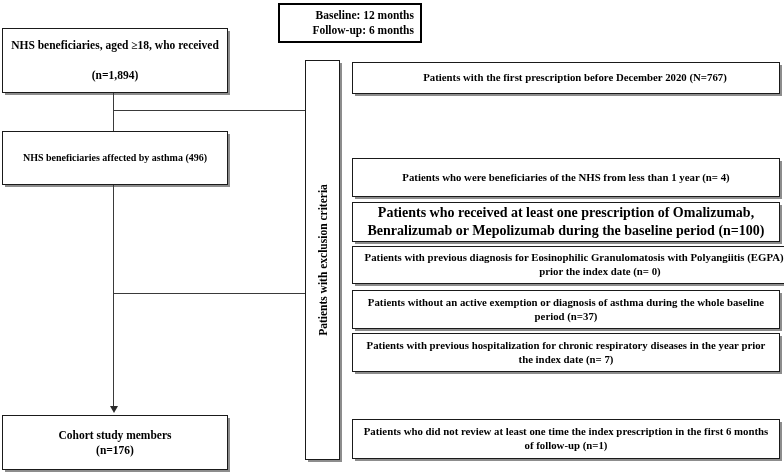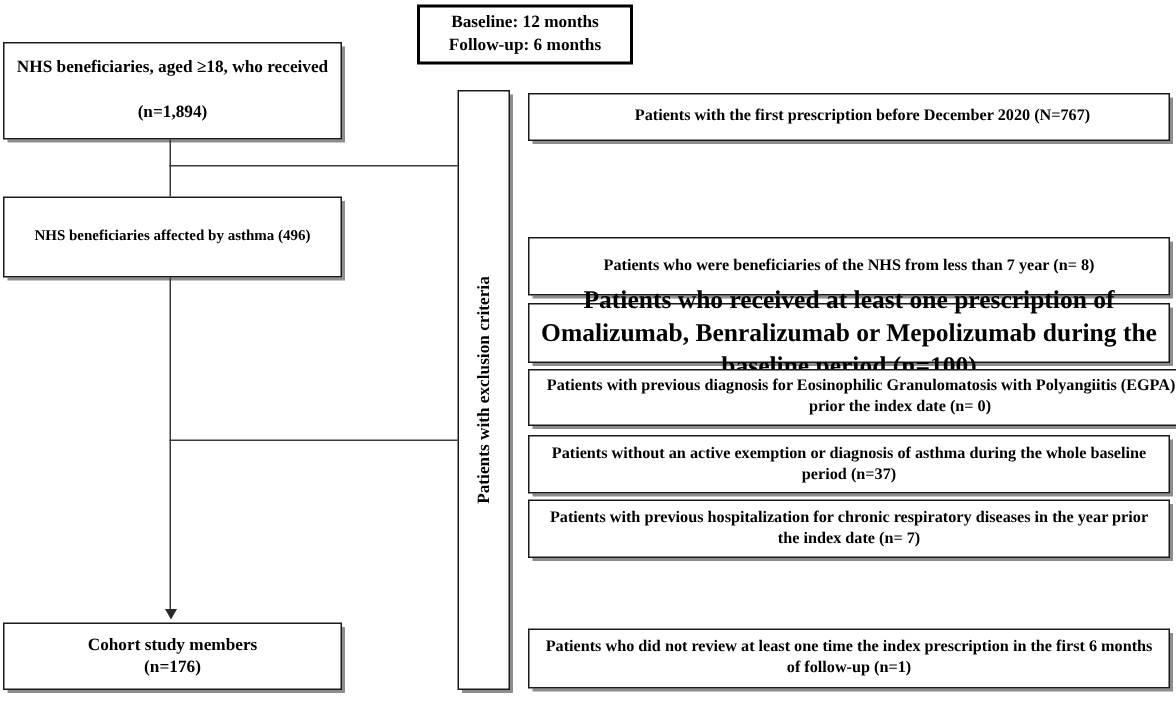--- a/index.html
+++ b/index.html
@@ -32,21 +32,21 @@
   }
   .box.thick {
     border: 2.6px solid #000000;
     box-shadow: none;
   }
   .box-text {
     display: block;
     width: 100%;
   }
   .box-text.left {
-    text-align: center;
+    text-align: right;
   }
   .vbox {
     position: absolute;
     box-sizing: border-box;
     background: #ffffff;
     border: 1.3px solid #1a1a1a;
     box-shadow: 2.5px 2.5px 0 -0.5px #8d8d8d;
   }
   .vbox-label {
     position: absolute;
@@ -87,21 +87,21 @@
   </div>
 
   <div class="box" style="left:2px; top:28px; width:226px; height:65px; font-size:11.5px;">
     <span class="box-text"><span>NHS beneficiaries, aged ≥18, who received</span><br><br><span>(n=1,894)</span></span>
   </div>
 
   <div class="box" style="left:2px; top:131px; width:226px; height:54px; font-size:10px;">
     <span class="box-text">NHS beneficiaries affected by asthma (496)</span>
   </div>
 
-  <div class="box" style="left:2px; top:415px; width:226px; height:45px; font-size:11.5px;">
+  <div class="box" style="left:2px; top:415px; width:226px; height:55px; font-size:11.5px;">
     <span class="box-text"><span>Cohort study members</span><br><span>(n=176)</span></span>
   </div>
 
   <div class="vline" style="left:113px; top:93px; height:18px;"></div>
 
   <div class="hline" style="left:113px; top:110px; width:194px;"></div>
 
   <div class="vline" style="left:113px; top:110px; height:21px;"></div>
 
   <div class="vline" style="left:113px; top:185px; height:223px;"></div>
@@ -113,24 +113,24 @@
   <div class="vbox" style="left:305px; top:60px; width:35px; height:400px;">
     <span class="vbox-label">Patients with exclusion criteria</span>
   </div>
 
   <div class="box" style="left:352px; top:62px; width:428px; height:32px; font-size:10.8px;padding-left:24px;">
     <span class="box-text">Patients with the first prescription before December 2020 (N=767)</span>
   </div>
 
 
   <div class="box" style="left:352px; top:158px; width:428px; height:39px; font-size:10.8px;">
-    <span class="box-text">Patients who were beneficiaries of the NHS from less than 7 year (n= 8)</span>
+    <span class="box-text">Patients who were beneficiaries of the NHS from less than 1 year (n= 4)</span>
   </div>
 
-  <div class="box" style="left:352px; top:202px; width:428px; height:40px; font-size:17px;">
+  <div class="box" style="left:352px; top:202px; width:428px; height:40px; font-size:14px;">
     <span class="box-text">Patients who received at least one prescription of Omalizumab, Benralizumab or Mepolizumab during the baseline period (n=100)</span>
   </div>
 
   <div class="box" style="left:352px; top:246px; width:496px; height:38px; font-size:10.8px;">
     <span class="box-text">Patients with previous diagnosis for Eosinophilic Granulomatosis with Polyangiitis (EGPA) in the year prior the index date (n= 0)</span>
   </div>
 
   <div class="box" style="left:352px; top:290px; width:428px; height:39px; font-size:10.8px;">
     <span class="box-text">Patients without an active exemption or diagnosis of asthma during the whole baseline period (n=37)</span>
   </div>

